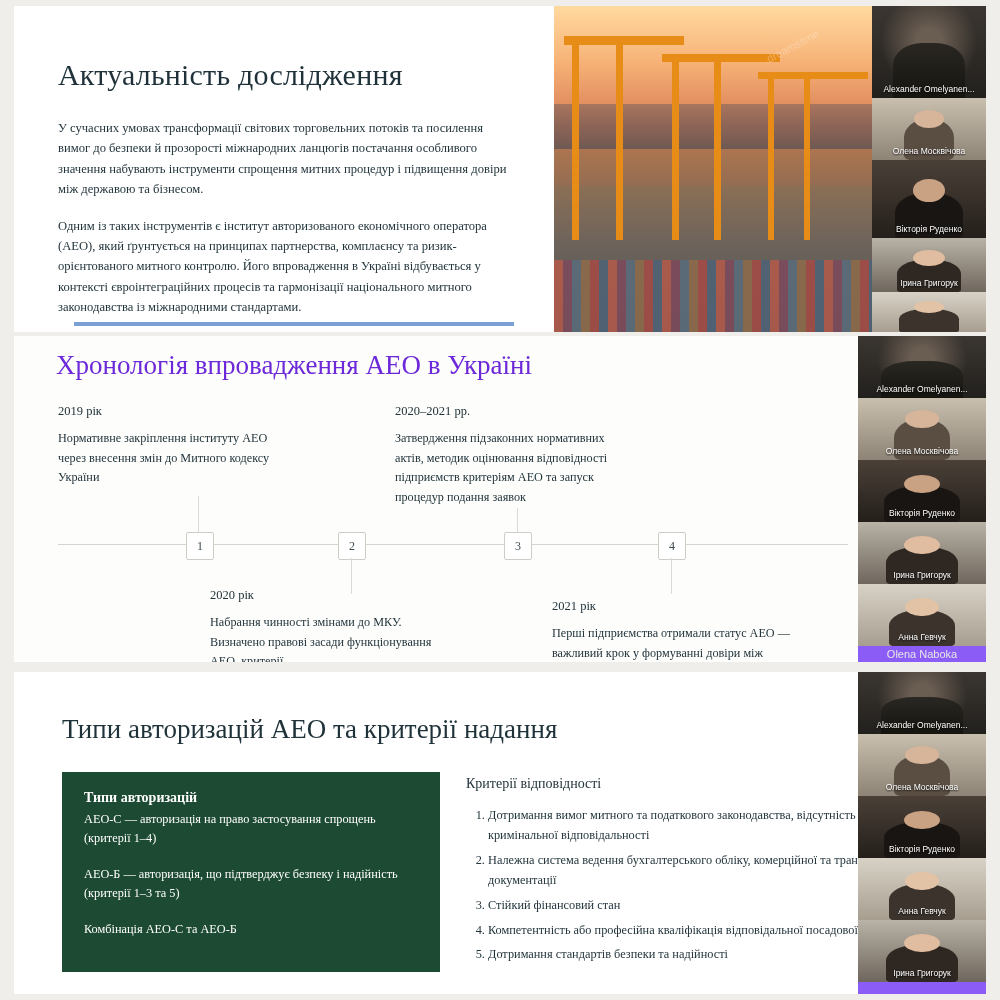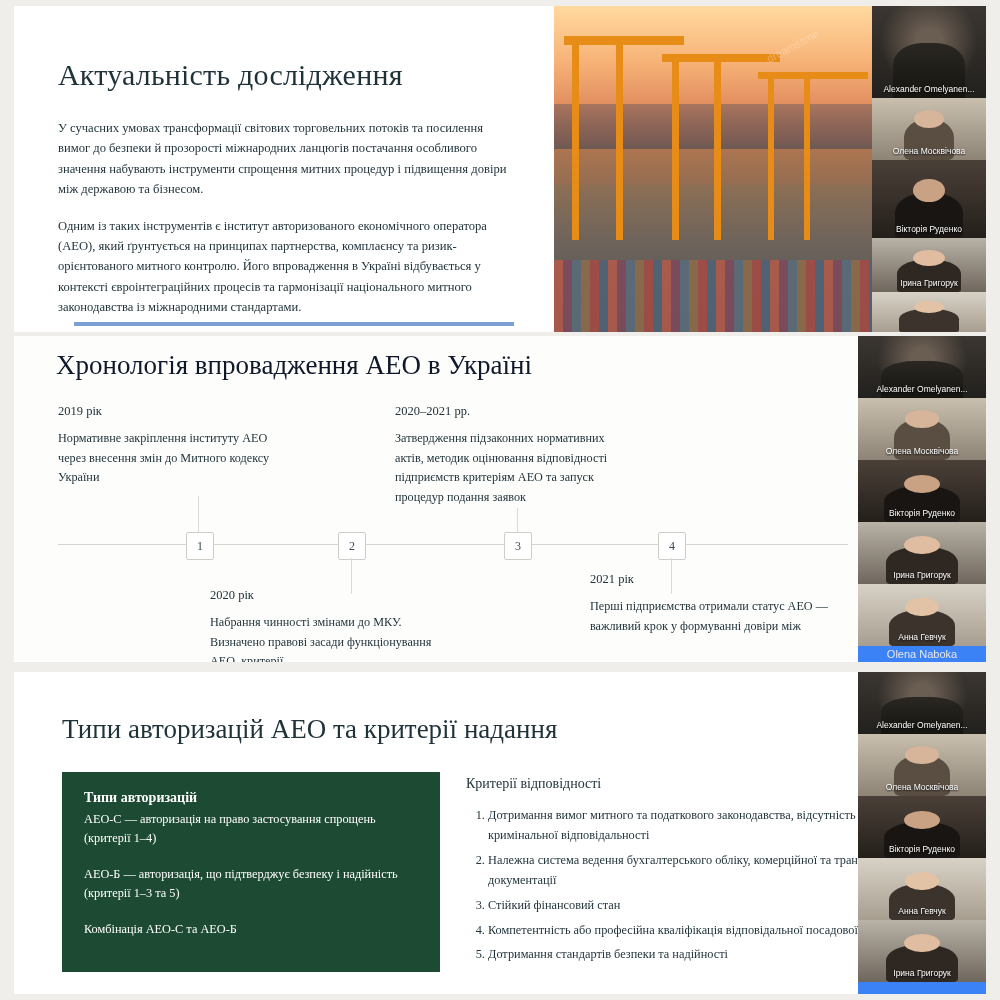--- a/index.html
+++ b/index.html
@@ -113,21 +113,21 @@
     height: 326px;
     background: #fdfdfc;
   }
   #slide2 h1 {
     position: absolute;
     left: 42px;
     top: 14px;
     margin: 0;
     font-size: 27px;
     font-weight: normal;
-    color: #0f172a;
+    color: #6d28d9;
   }
   .tl-axis {
     position: absolute;
     left: 44px;
     top: 208px;
     width: 790px;
     height: 1px;
     background: #d6d4cf;
   }
   .tl-node {
@@ -219,21 +219,21 @@
     padding-left: 22px;
     font-size: 12.3px;
     line-height: 1.62;
     color: #23353c;
   }
   .crit li { margin-bottom: 5px; }
 
   
   .rail {
     position: absolute;
-    background: #3b82f6;
+    background: #8b5cf6;
     overflow: hidden;
   }
   #rail1 { left: 872px; top: 6px;   width: 114px; height: 326px; }
   #rail2 { left: 858px; top: 336px; width: 128px; height: 326px; }
   #rail3 { left: 858px; top: 672px; width: 128px; height: 322px; }
 
   .tile {
     position: relative;
     width: 100%;
     overflow: hidden;
@@ -369,21 +369,21 @@
 
     <div class="tl-block" style="left:381px;top:68px;">
       <div class="yr">2020–2021 рр.</div>
       <div class="desc">Затвердження підзаконних нормативних актів, методик оцінювання відповідності підприємств критеріям АЕО та запуск процедур подання заявок</div>
     </div>
     <div class="tl-stem" style="left:503px;top:172px;height:24px;"></div>
     <div class="tl-node" style="left:490px;">3</div>
 
     <div class="tl-node" style="left:644px;">4</div>
     <div class="tl-stem" style="left:657px;top:222px;height:36px;"></div>
-    <div class="tl-block" style="left:538px;top:236px;margin-left:38px;">
+    <div class="tl-block" style="left:538px;top:263px;">
       <div class="yr">2021 рік</div>
       <div class="desc">Перші підприємства отримали статус АЕО — важливий крок у формуванні довіри між</div>
     </div>
   </div>
 
   <div class="slide" id="slide3">
     <h1>Типи авторизацій АЕО та критерії надання</h1>
 
     <div class="green-card">
       <h3>Типи авторизацій</h3>

